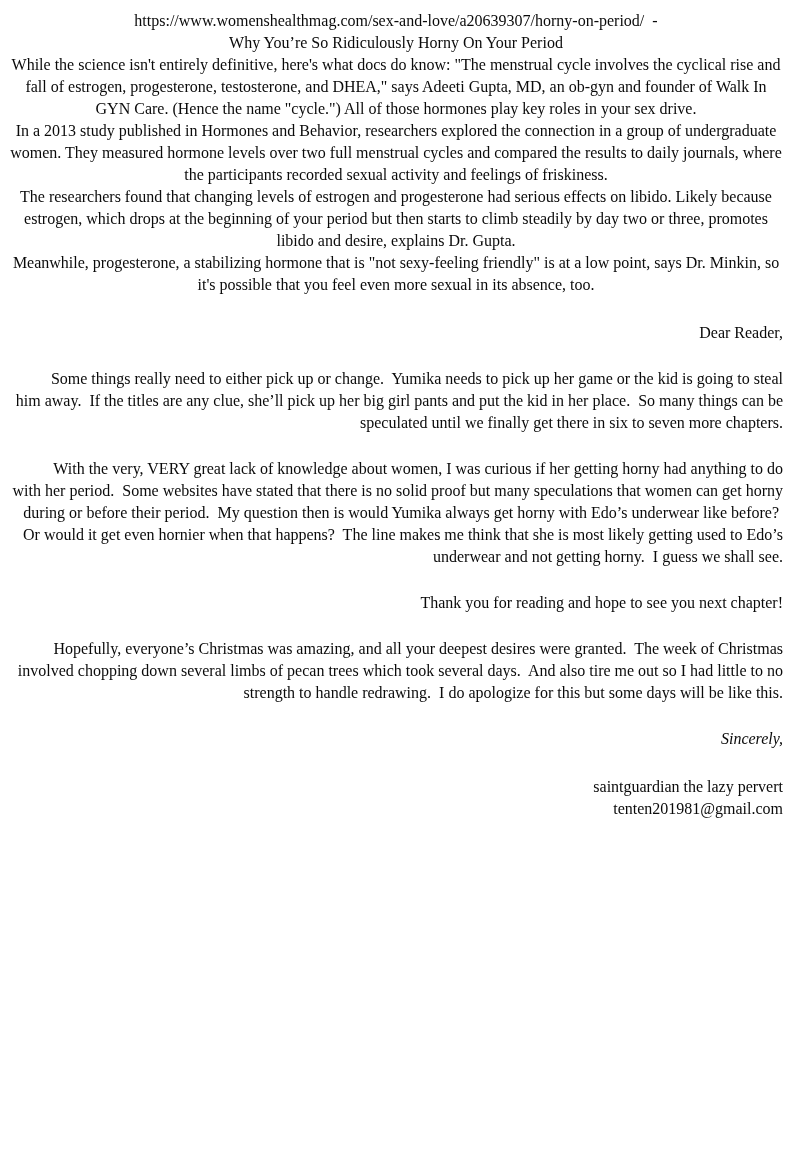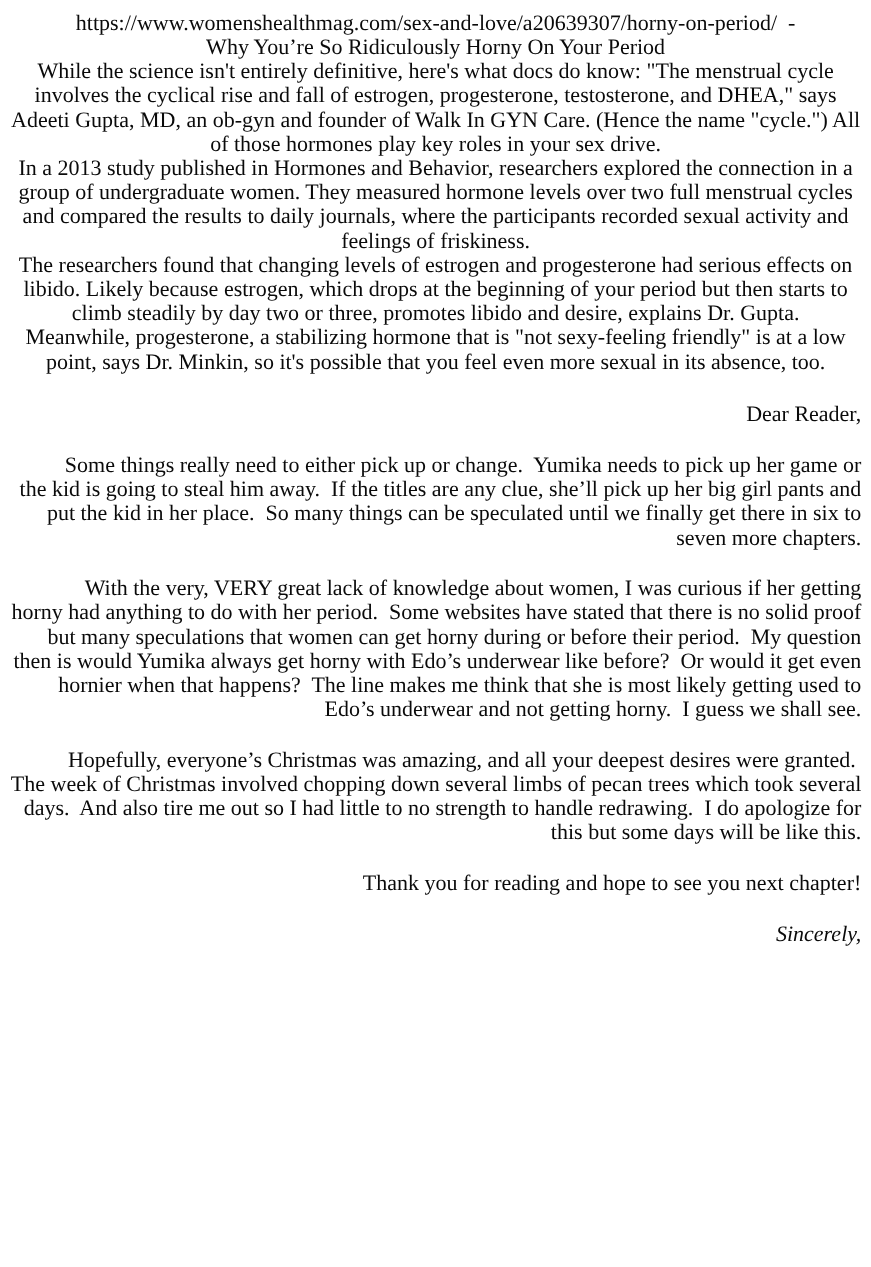--- a/index.html
+++ b/index.html
@@ -8,21 +8,21 @@
     background: #ffffff;
   }
   .page {
     position: relative;
     width: 792px;
     height: 1152px;
     box-sizing: border-box;
     background: #ffffff;
     color: #0a0a0a;
     font-family: "Liberation Serif", "DejaVu Serif", serif;
-    font-size: 20px;
+    font-size: 16px;
     line-height: 22px;
     padding: 10px 9px 0 9px;
     overflow: hidden;
   }
   .article-block {
     text-align: center;
   }
   .article-block .line,
   .article-block .article-para {
     margin: 0;
@@ -56,18 +56,22 @@
     <div class="article-para">While the science isn't entirely definitive, here's what docs do know: "The menstrual cycle involves the cyclical rise and fall of estrogen, progesterone, testosterone, and DHEA," says Adeeti Gupta, MD, an ob-gyn and founder of Walk In GYN Care. (Hence the name "cycle.") All of those hormones play key roles in your sex drive.</div>
     <div class="article-para">In a 2013 study published in Hormones and Behavior, researchers explored the connection in a group of undergraduate women. They measured hormone levels over two full menstrual cycles and compared the results to daily journals, where the participants recorded sexual activity and feelings of friskiness.</div>
     <div class="article-para">The researchers found that changing levels of estrogen and progesterone had serious effects on libido. Likely because estrogen, which drops at the beginning of your period but then starts to climb steadily by day two or three, promotes libido and desire, explains Dr. Gupta.</div>
     <div class="article-para">Meanwhile, progesterone, a stabilizing hormone that is "not sexy-feeling friendly" is at a low point, says Dr. Minkin, so it's possible that you feel even more sexual in its absence, too.</div>
   </div>
 
   <div class="letter">
     <div class="salutation">Dear Reader,</div>
     <p class="para">Some things really need to either pick up or change.&nbsp; Yumika needs to pick up her game or the kid is going to steal him away.&nbsp; If the titles are any clue, she’ll pick up her big girl pants and put the kid in her place.&nbsp; So many things can be speculated until we finally get there in six to seven more chapters.</p>
     <p class="para">With the very, VERY great lack of knowledge about women, I was curious if her getting horny had anything to do with her period.&nbsp; Some websites have stated that there is no solid proof but many speculations that women can get horny during or before their period.&nbsp; My question then is would Yumika always get horny with Edo’s underwear like before?&nbsp; Or would it get even hornier when that happens?&nbsp; The line makes me think that she is most likely getting used to Edo’s underwear and not getting horny.&nbsp; I guess we shall see.</p>
+    <p class="para">Thank you for reading and hope to see you next chapter!</p>
     <p class="para">Hopefully, everyone’s Christmas was amazing, and all your deepest desires were granted.&nbsp; The week of Christmas involved chopping down several limbs of pecan trees which took several days.&nbsp; And also tire me out so I had little to no strength to handle redrawing.&nbsp; I do apologize for this but some days will be like this.</p>
-    <p class="para">Thank you for reading and hope to see you next chapter!</p>
     <div class="closing">Sincerely,</div>
+    <div class="signature">
+      <div>saintguardian the lazy pervert</div>
+      <div>tenten201981@gmail.com</div>
+    </div>
   </div>
 
 </div>
 
 </body></html>

